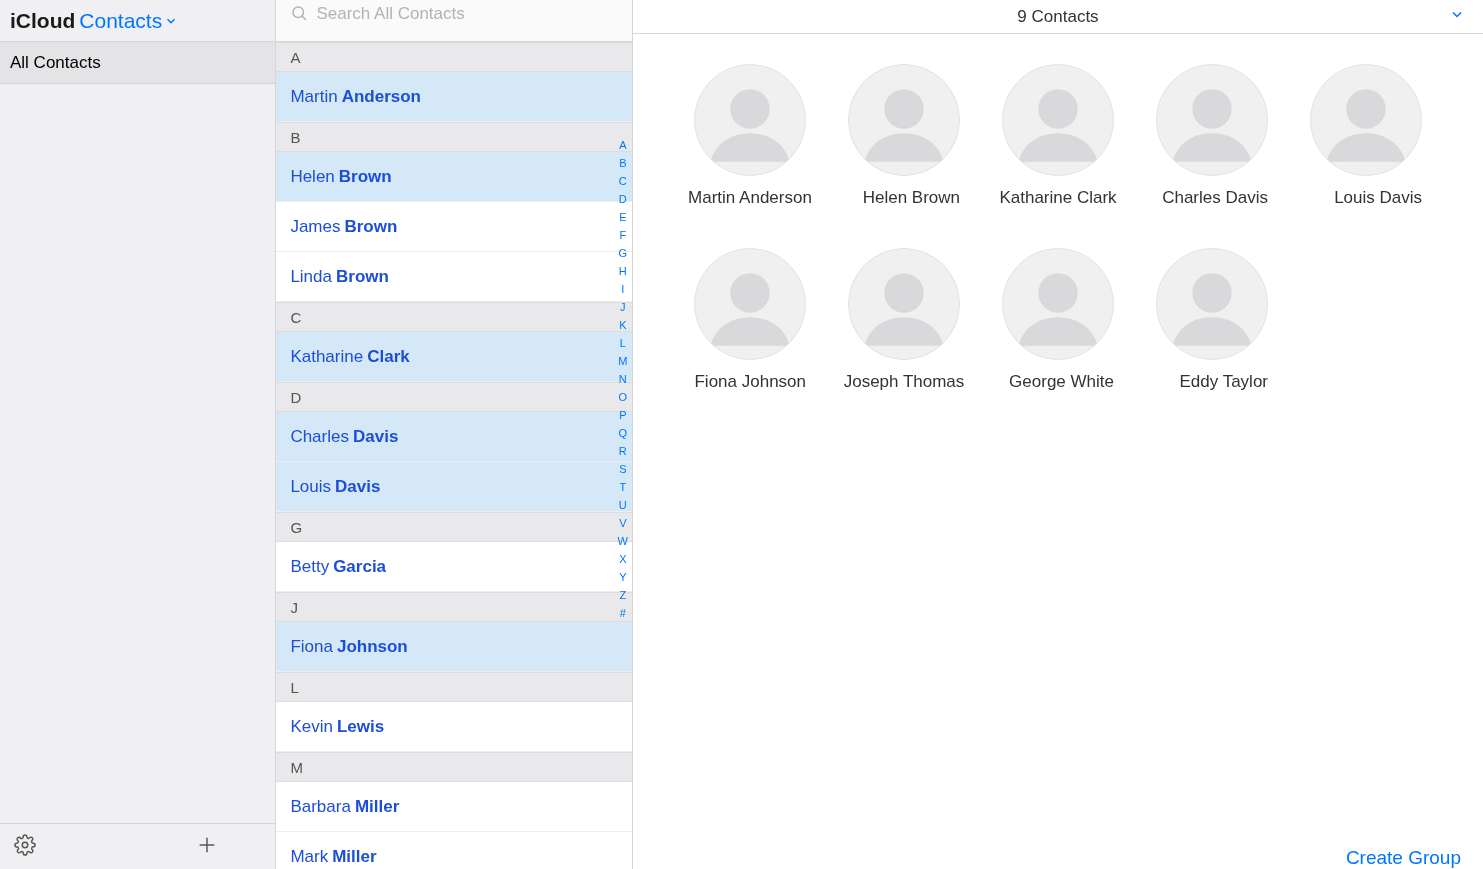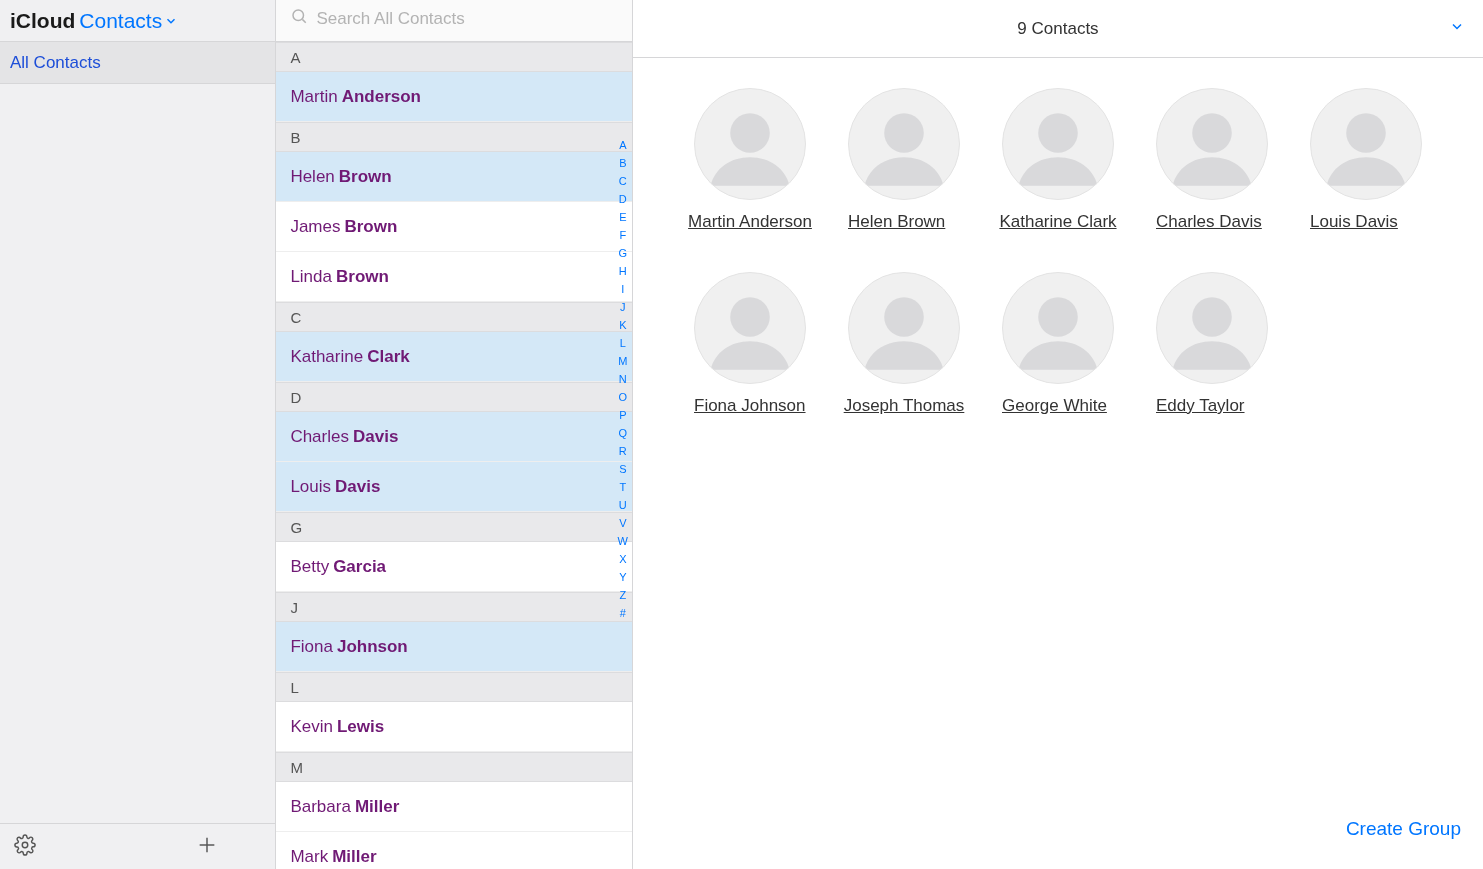--- a/index.html
+++ b/index.html
@@ -35,21 +35,21 @@
   .sidebar-header .brand-app   { font-weight: 400; color: #0076ff; margin-left: 4px; }
   .sidebar-header .chev { margin-left: 2px; }
   .chev svg { width: 14px; height: 14px; stroke: #0076ff; stroke-width: 2.5; fill: none; }
 
   .group-row {
     height: 42px;
     display: flex;
     align-items: center;
     padding: 0 10px;
     font-size: 17px;
-    color: #1d4ed8;
+    color: #000000;
     background: #e4e4e6;
     border-bottom: 1px solid #d6d6d8;
     cursor: pointer;
   }
 
   .sidebar-footer {
     margin-top: auto;
     height: 46px;
     border-top: 1px solid #d6d6d8;
     display: flex;
@@ -65,22 +65,22 @@
     width: 369px;
     border-right: 1px solid #d6d6d8;
     display: flex;
     flex-direction: column;
     position: relative;
     background: #fff;
   }
   .search-row {
     height: 42px;
     display: flex;
-    align-items: flex-end;
-    padding: 12px 14px;
+    align-items: flex-start;
+    padding: 4px 14px;
     border-bottom: 1px solid #d6d6d8;
     background: #fafafa;
     gap: 8px;
   }
   .search-row svg { width: 18px; height: 18px; stroke: #b3b3b3; fill: none; stroke-width: 2; }
   .search-row input {
     border: none; outline: none; background: transparent;
     font-size: 17px; color: #444; width: 100%;
   }
   .search-row input::placeholder { color: #b3b3b3; }
@@ -103,21 +103,21 @@
     border-top: 1px solid #dcdcde;
     border-bottom: 1px solid #dcdcde;
     padding: 0 14px;
     display: flex; align-items: center;
     font-size: 15px; color: #555;
   }
   .contact-row {
     height: 50px;
     padding: 0 14px;
     display: flex; align-items: center;
-    font-size: 17px; color: #701a75;
+    font-size: 17px; color: #1d4ed8;
     border-bottom: 1px solid #eee;
     cursor: pointer;
   }
   .contact-row .first { font-weight: 400; }
   .contact-row .last  { font-weight: 600; margin-left: 4px; }
   .contact-row.selected { background: #d4e8f7; }
 
   .alpha-index {
     position: absolute;
     top: 140px; right: 4px;
@@ -130,21 +130,21 @@
   .alpha-index span { cursor: pointer; line-height: 1; }
 
   
   .detail-pane {
     flex: 1;
     display: flex;
     flex-direction: column;
     position: relative;
   }
   .detail-header {
-    height: 58px;
+    height: 34px;
     display: flex;
     align-items: center;
     justify-content: center;
     border-bottom: 1px solid #d6d6d8;
     font-size: 17px;
     color: #333;
     position: relative;
   }
   .detail-header .chev-right {
     position: absolute; right: 18px; top: 50%; transform: translateY(-50%);
@@ -152,35 +152,35 @@
   .detail-header .chev-right svg { width: 16px; height: 16px; stroke: #0076ff; fill: none; stroke-width: 2.2; }
 
   .grid {
     padding: 30px 40px;
     display: grid;
     grid-template-columns: repeat(5, 154px);
     gap: 40px 0;
     justify-items: center;
     align-content: start;
   }
-  .card { text-align: left; cursor: pointer; text-decoration: underline; }
+  .card { text-align: right; cursor: pointer; }
   .avatar {
     width: 112px; height: 112px; border-radius: 50%;
     background: #f0f0f0;
     border: 1px solid #e3e3e3;
     display: flex; align-items: center; justify-content: center;
     margin: 0 auto 12px;
     overflow: hidden;
   }
   .avatar svg { width: 112px; height: 112px; }
   .card .name { font-size: 17px; color: #333; white-space: nowrap; }
 
   .create-group {
     position: absolute;
-    right: 22px; bottom: 29px;
+    right: 22px; bottom: 0;
     color: #0076ff; font-size: 19px;
     cursor: pointer;
   }
 </style>
 </head>
 <body>
 
 <div class="sidebar">
   <div class="sidebar-header">
     <span class="brand-icloud">iCloud</span>

